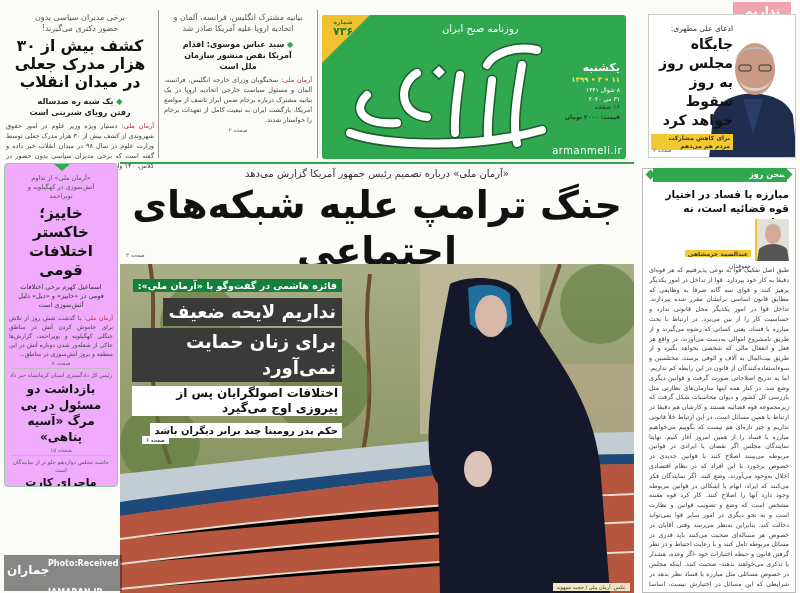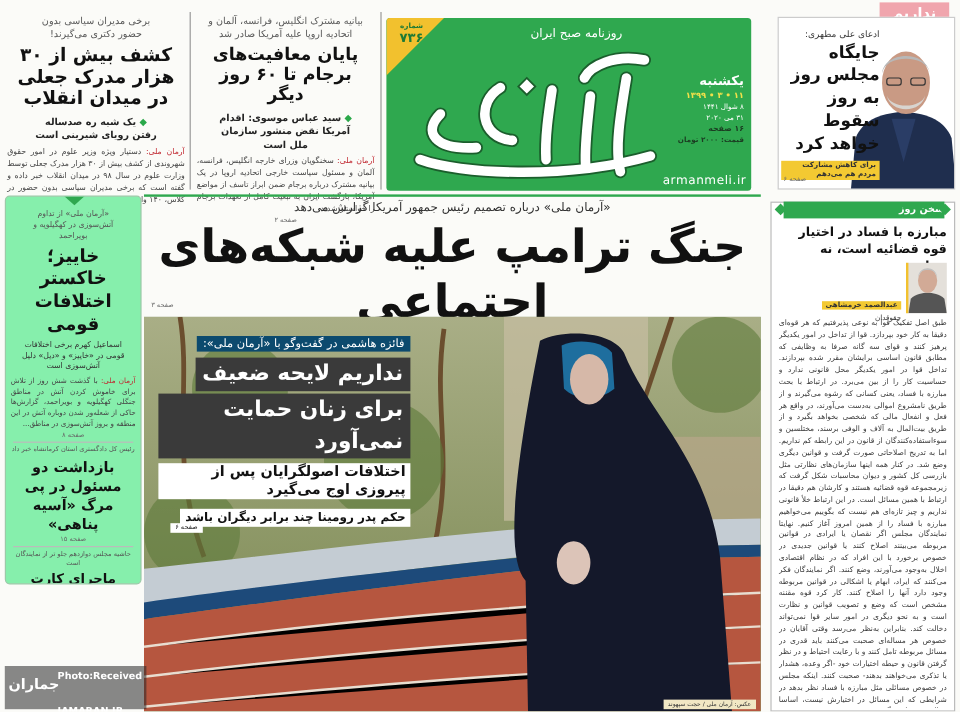--- a/index.html
+++ b/index.html
@@ -20,39 +20,38 @@
 .issue{position:absolute;left:0;top:0;width:0;height:0;border-top:48px solid #f2c12e;border-right:48px solid transparent}
 .issue-text{position:absolute;left:3px;top:3px;width:36px;text-align:center;color:#1f7a35;font-weight:bold}
 .logo{position:absolute;left:20px;top:10px;width:230px;height:130px}
 .daily{position:absolute;left:120px;top:8px;font-size:10px;color:#fff;direction:rtl}
 .dateblock{position:absolute;right:6px;top:46px;width:60px;direction:rtl;color:#fff}
 .url{position:absolute;right:4px;bottom:3px;font-family:"DejaVu Sans",sans-serif;font-size:10px;color:#fff;letter-spacing:.5px}
 
 .photo{position:absolute;left:120px;top:264px;width:514px;height:329px;overflow:hidden;background:#8e9d6c}
 .overlay-box{background:#3a3a3a;color:#fff;font-weight:bold;display:inline-block;padding:1px 6px}
 .overlay-white{background:#fff;color:#111;font-weight:bold;display:inline-block;padding:0 4px}
-.green-tag{background:#0c4a6e;color:#fff;font-weight:normal;display:inline-block;padding:1px 5px;font-size:10px}
+.green-tag{background:#15803d;color:#fff;font-weight:bold;display:inline-block;padding:1px 5px;font-size:10px}
 .yellow-tag{background:#f3c932;color:#333;font-weight:bold;display:inline-block;padding:0 3px}
 </style>
 </head>
 <body>
 
 <div class="abs rtl" style="left:4px;top:12px;width:152px;height:130px;padding:0 2px">
   <div class="kicker" style="padding:0 18px">برخی مدیران سیاسی بدون حضور دکتری می‌گیرند!</div>
   <div class="hl" style="font-size:15.5px;margin-top:4px;padding:0 2px">کشف بیش از ۳۰ هزار مدرک جعلی در میدان انقلاب</div>
   <div class="sub" style="margin-top:5px;padding:0 22px"><span class="green-dot">◆</span> <span>یک شبه ره صدساله رفتن رویای شیرینی است</span></div>
   <div class="body" style="margin-top:3px;direction:rtl"><span class="red">آرمان ملی:</span> <span>دستیار ویژه وزیر علوم در امور حقوق شهروندی از کشف بیش از ۳۰ هزار مدرک جعلی توسط وزارت علوم در سال ۹۸ در میدان انقلاب خبر داده و گفته است که برخی مدیران سیاسی بدون حضور در کلاس، ۱۴۰ واحد...</span></div>
   <div class="page">صفحه ۹</div>
 </div>
 
 <div class="vrule" style="left:158px;top:10px;height:148px"></div>
 
 <div class="abs rtl" style="left:162px;top:12px;width:152px;height:140px;padding:0 2px">
   <div class="kicker" style="padding:0 8px">بیانیه مشترک انگلیس، فرانسه، آلمان و اتحادیه اروپا علیه آمریکا صادر شد</div>
-  <div class="hl" style="font-size:14.5px;margin-top:4px;padding:0 4px">پایان معافیت‌های برجام تا ۶۰ روز دیگر</div>
   <div class="sub" style="margin-top:5px;padding:0 14px"><span class="green-dot">◆</span> <span>سید عباس موسوی: اقدام آمریکا نقض منشور سازمان ملل است</span></div>
   <div class="body" style="margin-top:3px;direction:rtl"><span class="red">آرمان ملی:</span> <span>سخنگویان وزرای خارجه انگلیس، فرانسه، آلمان و مسئول سیاست خارجی اتحادیه اروپا در یک بیانیه مشترک درباره برجام ضمن ابراز تاسف از مواضع آمریکا، بازگشت ایران به تبعیت کامل از تعهدات برجام را خواستار شدند.</span></div>
   <div class="page">صفحه ۲</div>
 </div>
 
 <div class="vrule" style="left:317px;top:10px;height:148px"></div>
 
 <div class="mast">
   <div class="issue"></div>
   <div class="issue-text">
@@ -79,21 +78,21 @@
       <path d="M118 50 C115 70 112 90 113 108"></path>
       <path d="M75 48 C55 60 58 90 85 92"></path>
     </g>
     <rect x="92" y="42" width="10" height="10" fill="#fff" stroke="#1b5e2c" stroke-width="1.5" transform="rotate(45 97 47)"></rect>
   </svg>
   <div class="dateblock">
     <div style="font-size:11px;font-weight:bold;line-height:14px">یکشنبه</div>
     <div style="font-size:7px;line-height:10px;color:#f2e04a;font-weight:bold">۱۱ • ۳ • ۱۳۹۹</div>
     <div style="font-size:6px;line-height:9px">۸ شوال ۱۴۴۱</div>
     <div style="font-size:6px;line-height:9px">۳۱ می ۲۰۲۰</div>
-    <div style="font-size:6.5px;line-height:9px;font-weight:bold;color:#1b3d22">۱۶ صفحه</div>
+    <div style="font-size:6.5px;line-height:9px;font-weight:normal;color:#1b3d22">۱۶ صفحه</div>
     <div style="font-size:6px;line-height:9px;font-weight:bold;color:#1b3d22">قیمت: ۲۰۰۰ تومان</div>
   </div>
   <div class="url">armanmeli.ir</div>
 </div>
 
 <div class="abs" style="left:733px;top:2px;width:58px;height:19px;background:#f0a5ad;color:#fff;font-weight:bold;font-size:12px;text-align:center;line-height:19px;direction:rtl">
   <span>نداریم</span>
 </div>
 <div class="abs" style="left:648px;top:14px;width:148px;height:144px;border:1px solid #ccc;background:#fff;overflow:hidden">
   <div class="abs" style="left:60px;top:20px;width:88px;height:124px;">
@@ -167,21 +166,21 @@
     <div><span class="green-tag" style="font-size:9.5px">فائزه هاشمی در گفت‌وگو با «آرمان ملی»:</span></div>
     <div style="margin-top:5px"><span class="overlay-box" style="font-size:18px;line-height:26px">نداریم لایحه ضعیف</span></div>
     <div style="margin-top:2px"><span class="overlay-box" style="font-size:18px;line-height:26px">برای زنان حمایت نمی‌آورد</span></div>
     <div style="margin-top:4px"><span class="overlay-white" style="font-size:12px;line-height:15px">اختلافات اصولگرایان پس از پیروزی اوج می‌گیرد</span></div>
     <div style="margin-top:3px"><span class="overlay-white" style="font-size:10px;line-height:15px">حکم پدر رومینا چند برابر دیگران باشد</span></div>
   </div>
   <div class="abs" style="left:22px;top:172px;background:#fff;font-size:5.5px;padding:1px 4px;direction:rtl">صفحه ۶</div>
   <div class="abs" style="right:4px;bottom:2px;background:#f1e7c4;font-size:5px;padding:1px 4px;direction:rtl;color:#333">عکس: آرمان ملی / حجت سپهوند</div>
 </div>
 
-<div class="abs" style="left:4px;top:163px;width:114px;height:324px;border:1px solid #9cc9a8;border-radius:4px;background:#86efac;overflow:hidden">
+<div class="abs" style="left:4px;top:163px;width:114px;height:324px;border:1px solid #9cc9a8;border-radius:4px;background:#f0abfc;overflow:hidden">
   <div class="abs" style="left:48px;top:-1px;width:0;height:0;border-left:9px solid transparent;border-right:9px solid transparent;border-top:8px solid #2fa84f"></div>
 
   <div class="rtl" style="padding:10px 4px 0">
     <div class="kicker" style="font-size:6.5px;line-height:9px;padding:0 8px">«آرمان ملی» از تداوم آتش‌سوزی در کهگیلویه و بویراحمد</div>
     <div class="hl" style="font-size:15px;line-height:19px;margin-top:3px">خاییز؛ خاکستر اختلافات قومی</div>
     <div class="sub" style="font-size:6.5px;line-height:9px;margin-top:3px;padding:0 6px;font-weight:normal;color:#333">اسماعیل کهرم برخی اختلافات قومی در «خاییز» و «دیل» دلیل آتش‌سوزی است</div>
     <div class="body" style="margin-top:3px;direction:rtl;font-size:6px;line-height:9px"><span class="red">آرمان ملی:</span> <span>با گذشت شش روز از تلاش برای خاموش کردن آتش در مناطق جنگلی کهگیلویه و بویراحمد، گزارش‌ها حاکی از شعله‌ور شدن دوباره آتش در این منطقه و بروز آتش‌سوزی در مناطق...</span></div>
     <div class="page">صفحه ۸</div>
   </div>
   <div class="hrule" style="left:6px;width:100px;position:relative;margin:2px 0"></div>

